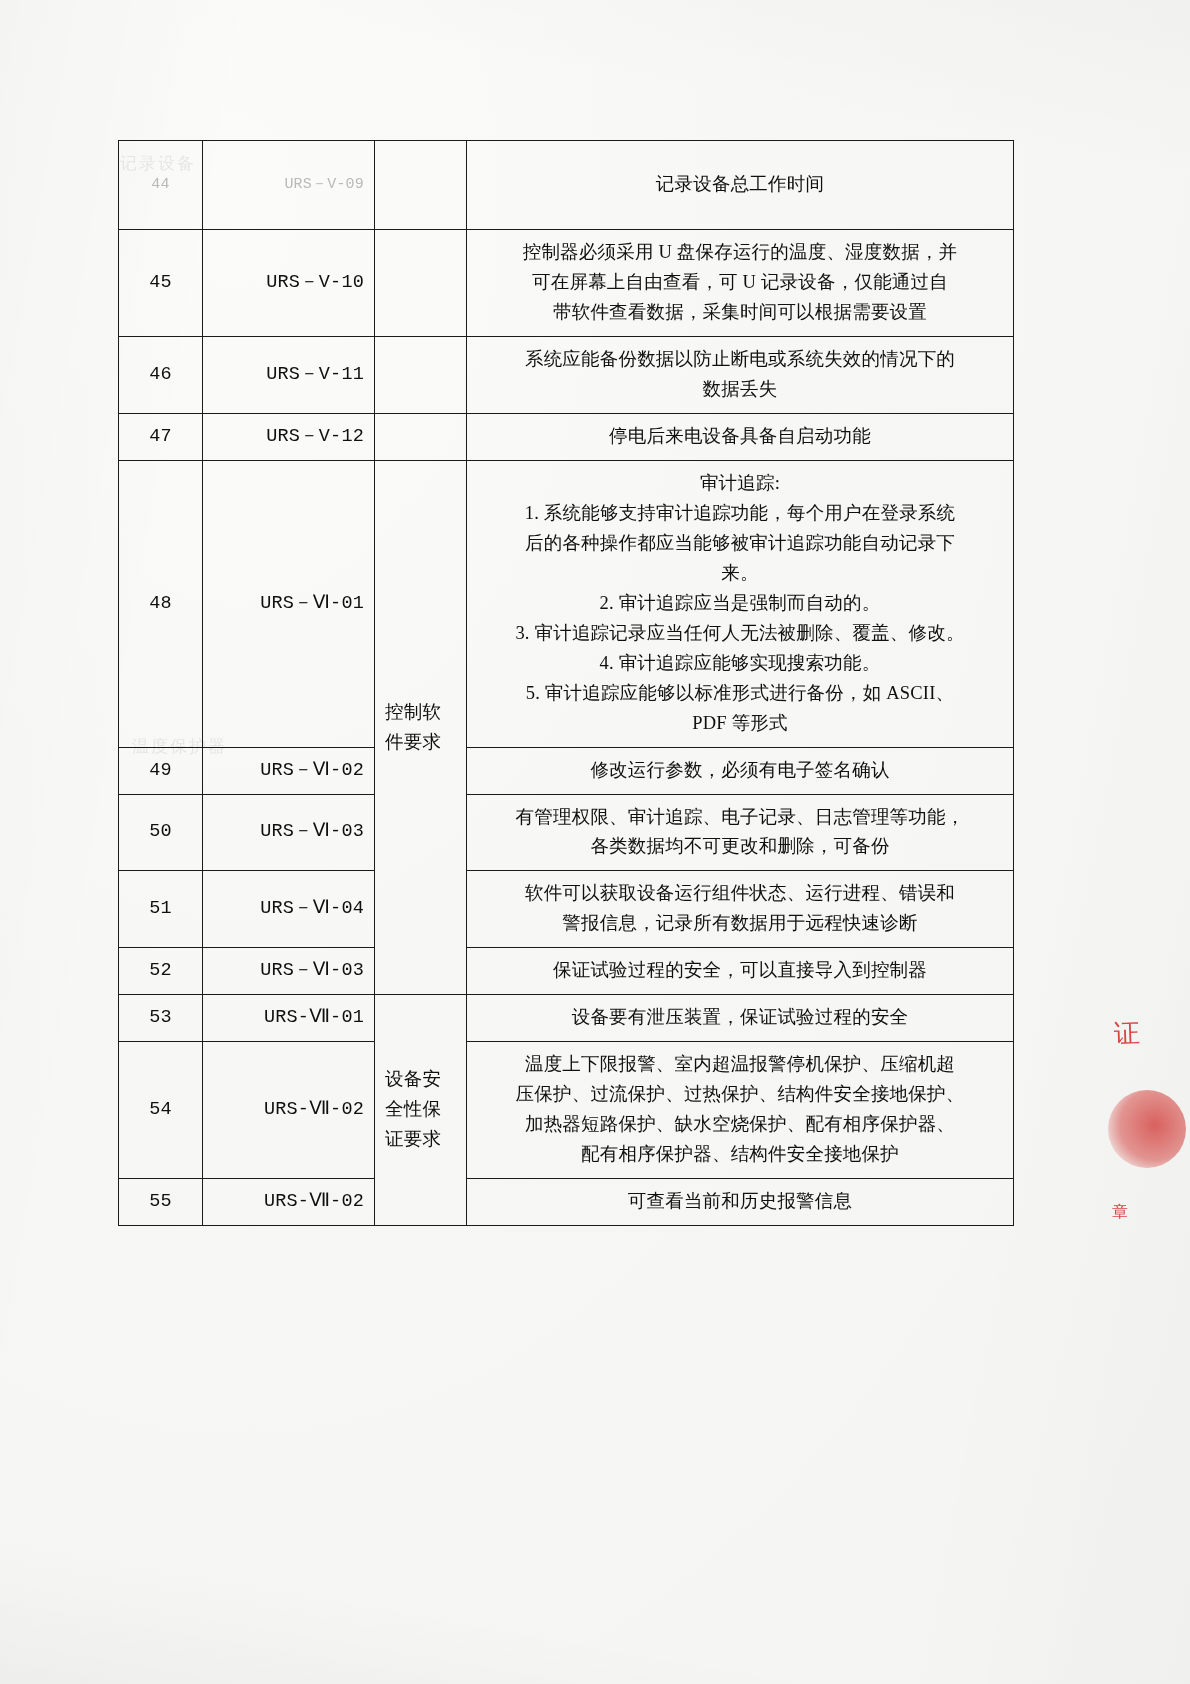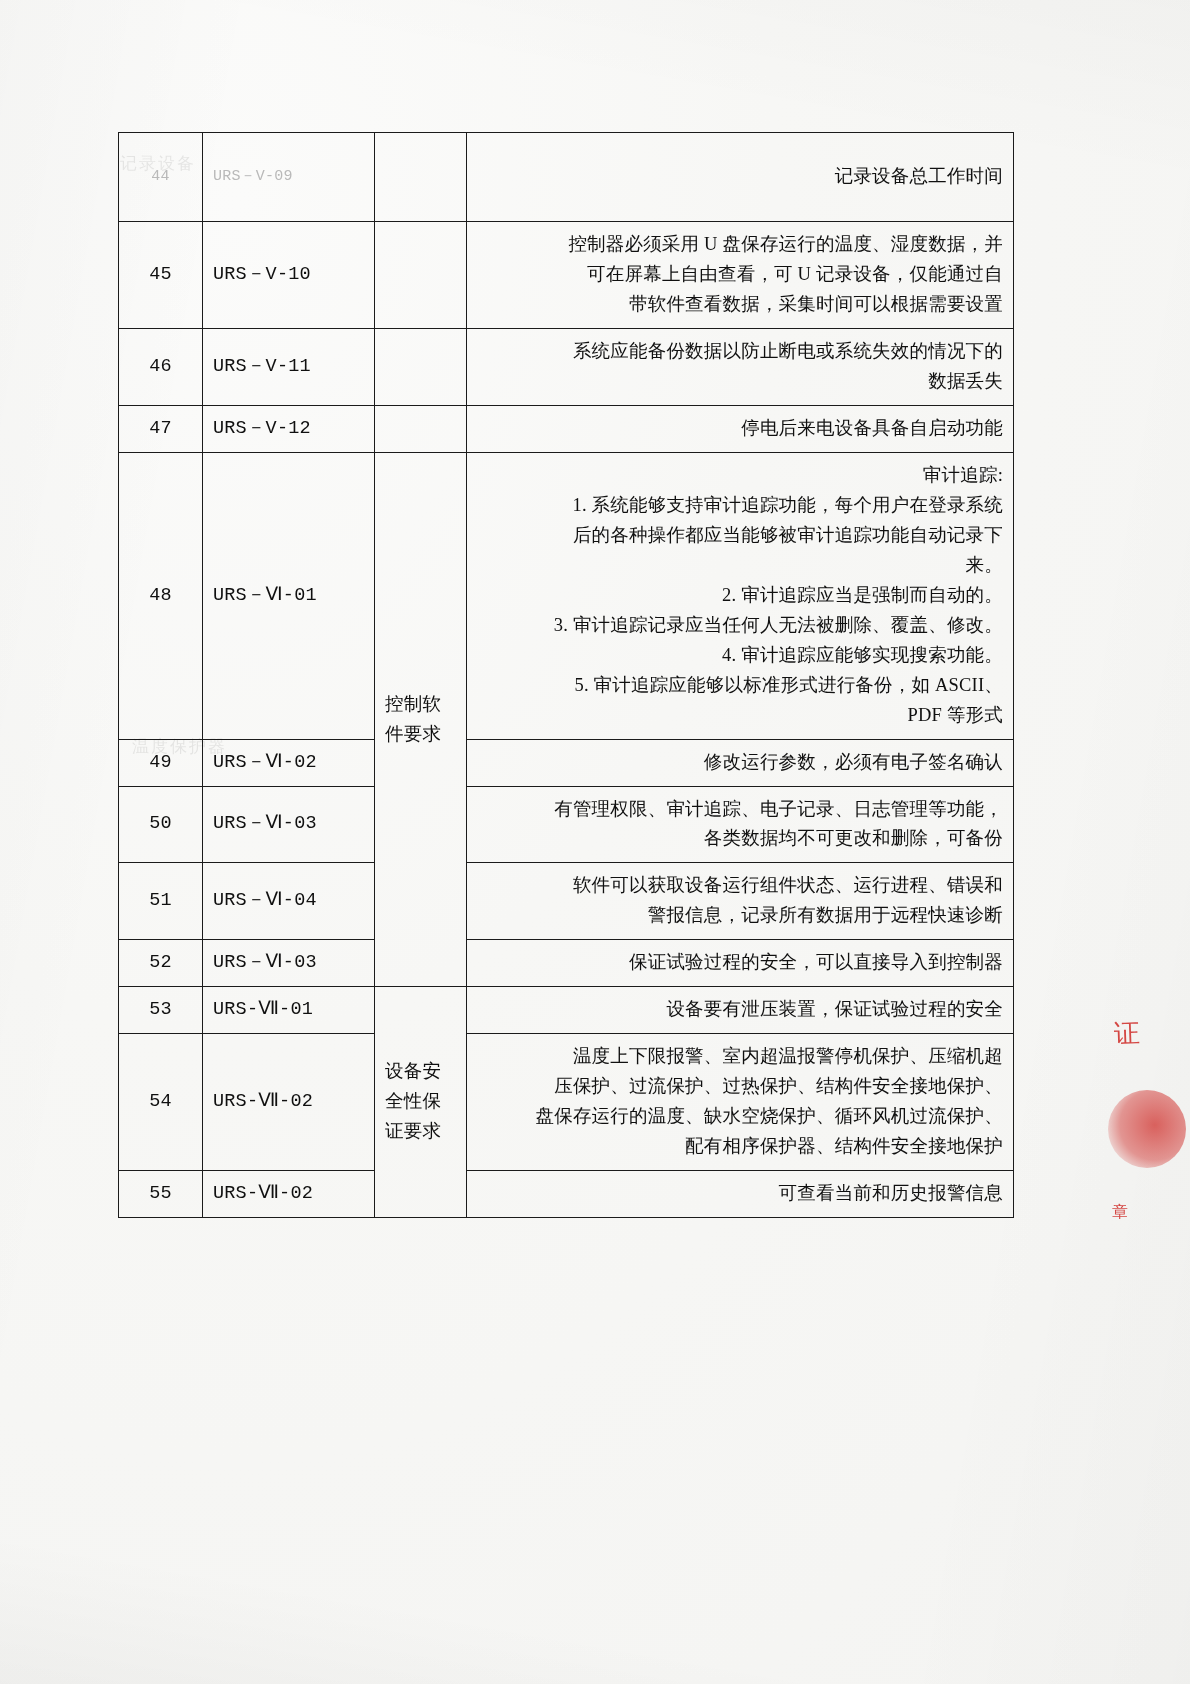--- a/index.html
+++ b/index.html
@@ -33,21 +33,21 @@
   }
   .sheet {
     position: absolute;
     inset: 0;
     z-index: 2;
   }
 
   table.urs {
     position: absolute;
     left: 118px;
-    top: 132px;
+    top: 140px;
     width: 896px;
     border-collapse: collapse;
     table-layout: fixed;
     background: transparent;
   }
   table.urs td {
     border: 1.6px solid #1b1b1b;
     vertical-align: middle;
     padding: 8px 10px;
     font-size: 18.5px;
@@ -57,34 +57,34 @@
   }
   td.c-no {
     width: 84px;
     text-align: center;
     font-family: "Liberation Mono", monospace;
     font-size: 18px;
     letter-spacing: 0.5px;
   }
   td.c-code {
     width: 172px;
-    text-align: left;
+    text-align: right;
     font-family: "Liberation Mono", monospace;
     font-size: 18px;
     letter-spacing: 0.5px;
   }
   td.c-group {
     width: 92px;
     text-align: left;
     font-size: 18.5px;
     line-height: 1.85;
     vertical-align: middle;
   }
   td.c-desc {
-    text-align: right;
+    text-align: center;
   }
   td.c-desc .ln {
     display: block;
   }
   .first-row td {
     height: 72px;
   }
   .first-row .c-no,
   .first-row .c-code,
   .first-row .c-group {
@@ -266,21 +266,21 @@
           <span class="ln">设备要有泄压装置，保证试验过程的安全</span>
         </td>
       </tr>
 
       <tr>
         <td class="c-no">54</td>
         <td class="c-code">URS-Ⅶ-02</td>
         <td class="c-desc tall-pad">
           <span class="ln">温度上下限报警、室内超温报警停机保护、压缩机超</span>
           <span class="ln">压保护、过流保护、过热保护、结构件安全接地保护、</span>
-          <span class="ln">盘保存运行的温度、缺水空烧保护、循环风机过流保护、</span>
+          <span class="ln">加热器短路保护、缺水空烧保护、配有相序保护器、</span>
           <span class="ln">配有相序保护器、结构件安全接地保护</span>
         </td>
       </tr>
 
       <tr>
         <td class="c-no">55</td>
         <td class="c-code">URS-Ⅶ-02</td>
         <td class="c-desc tall-pad">
           <span class="ln">可查看当前和历史报警信息</span>
         </td>

